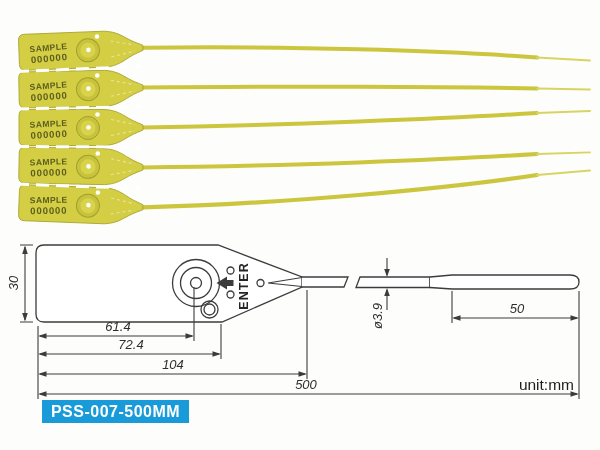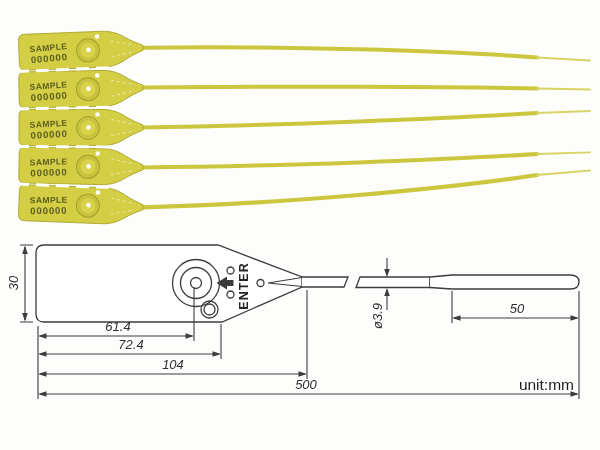--- a/index.html
+++ b/index.html
@@ -195,14 +195,17 @@
       <path class="dl" d="M387,258 V275 M387,290 V310"></path>
       <polygon class="ah" points="387,277 384.2,269 389.8,269"></polygon>
       <polygon class="ah" points="387,288 384.2,296 389.8,296"></polygon>
       <text class="dim-text" x="378" y="320" text-anchor="middle" font-size="12" transform="rotate(-90 378 316)">ø3.9</text>
     </g>
 
     <text class="unit-text" x="574" y="390" text-anchor="end">unit:mm</text>
   </g>
 </svg>
 
-
+<div class="badge">
+  <span>PSS-007-500MM</span>
 </div>
 
+</div>
+
 </body></html>

